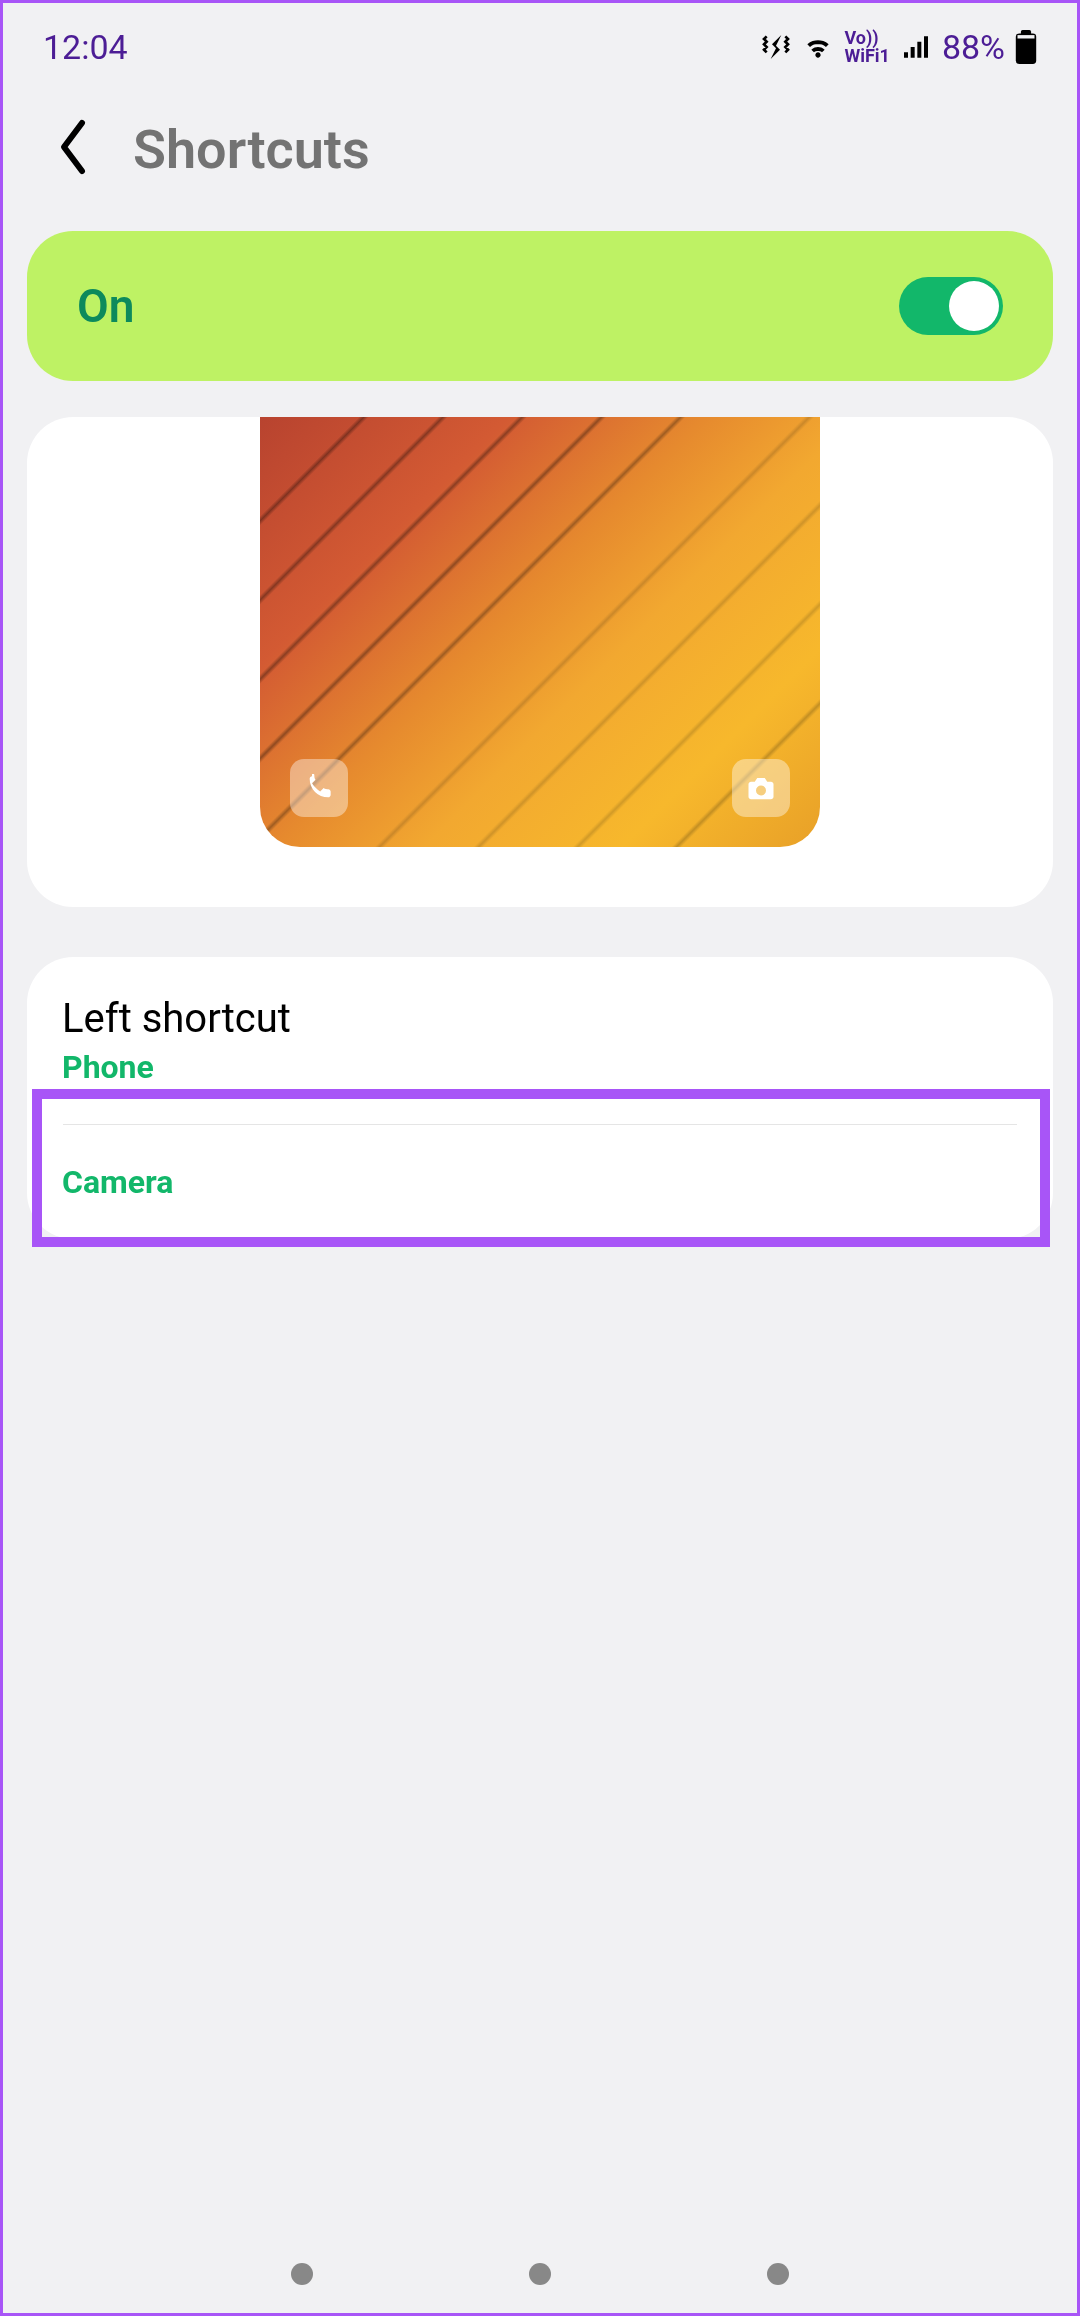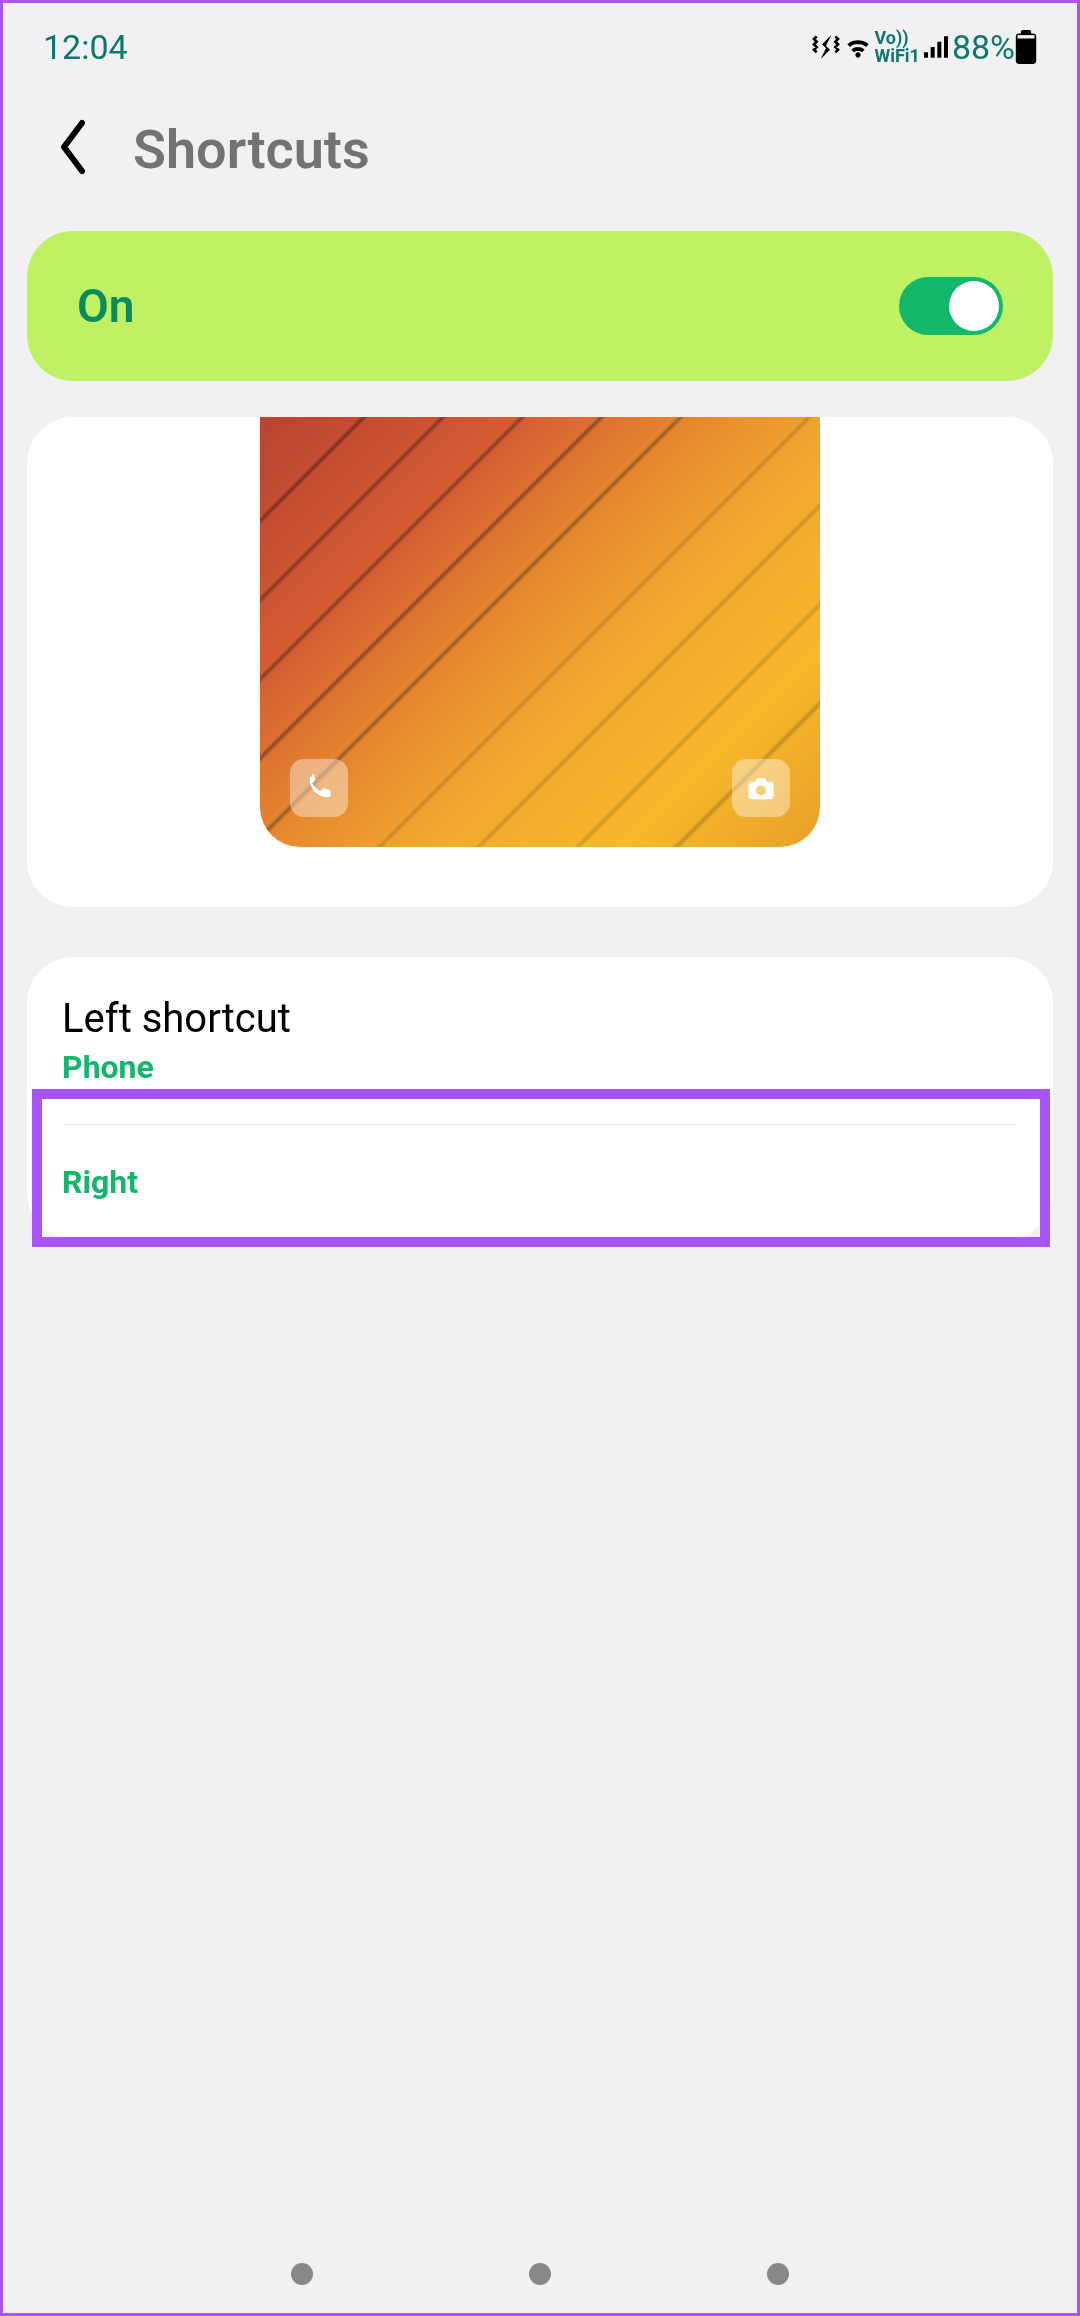--- a/index.html
+++ b/index.html
@@ -13,25 +13,26 @@
   overflow: hidden;
 }
 
 
 .status-bar {
   display: flex;
   justify-content: space-between;
   align-items: flex-end;
   padding: 24px 40px 10px 40px;
   font-size: 34px;
-  color: #0f766e;
+  color: #4c1d95;
 }
 .status-right {
   display: flex;
   align-items: center;
+  gap: 10px;
 }
 .status-icon { display: inline-flex; align-items: center; }
 
 
 .header {
   display: flex;
   align-items: center;
   padding: 40px 40px 50px 50px;
   gap: 40px;
 }
@@ -238,21 +239,21 @@
   </div>
 </div>
 
 <div class="options-card">
   <div class="option-row">
     <div class="option-title">Left shortcut</div>
     <div class="option-value">Phone</div>
   </div>
   <div class="divider"></div>
   <div class="option-row">
-    <div class="option-value">Right</div>
+    <div class="option-value">Camera</div>
   </div>
 </div>
 
 <div class="highlight" style="top: 1086px; left: 29px; width: 1018px; height: 158px;"></div>
 
 <div class="nav-bar">
   <div class="nav-dot"></div>
   <div class="nav-dot"></div>
   <div class="nav-dot"></div>
 </div>

